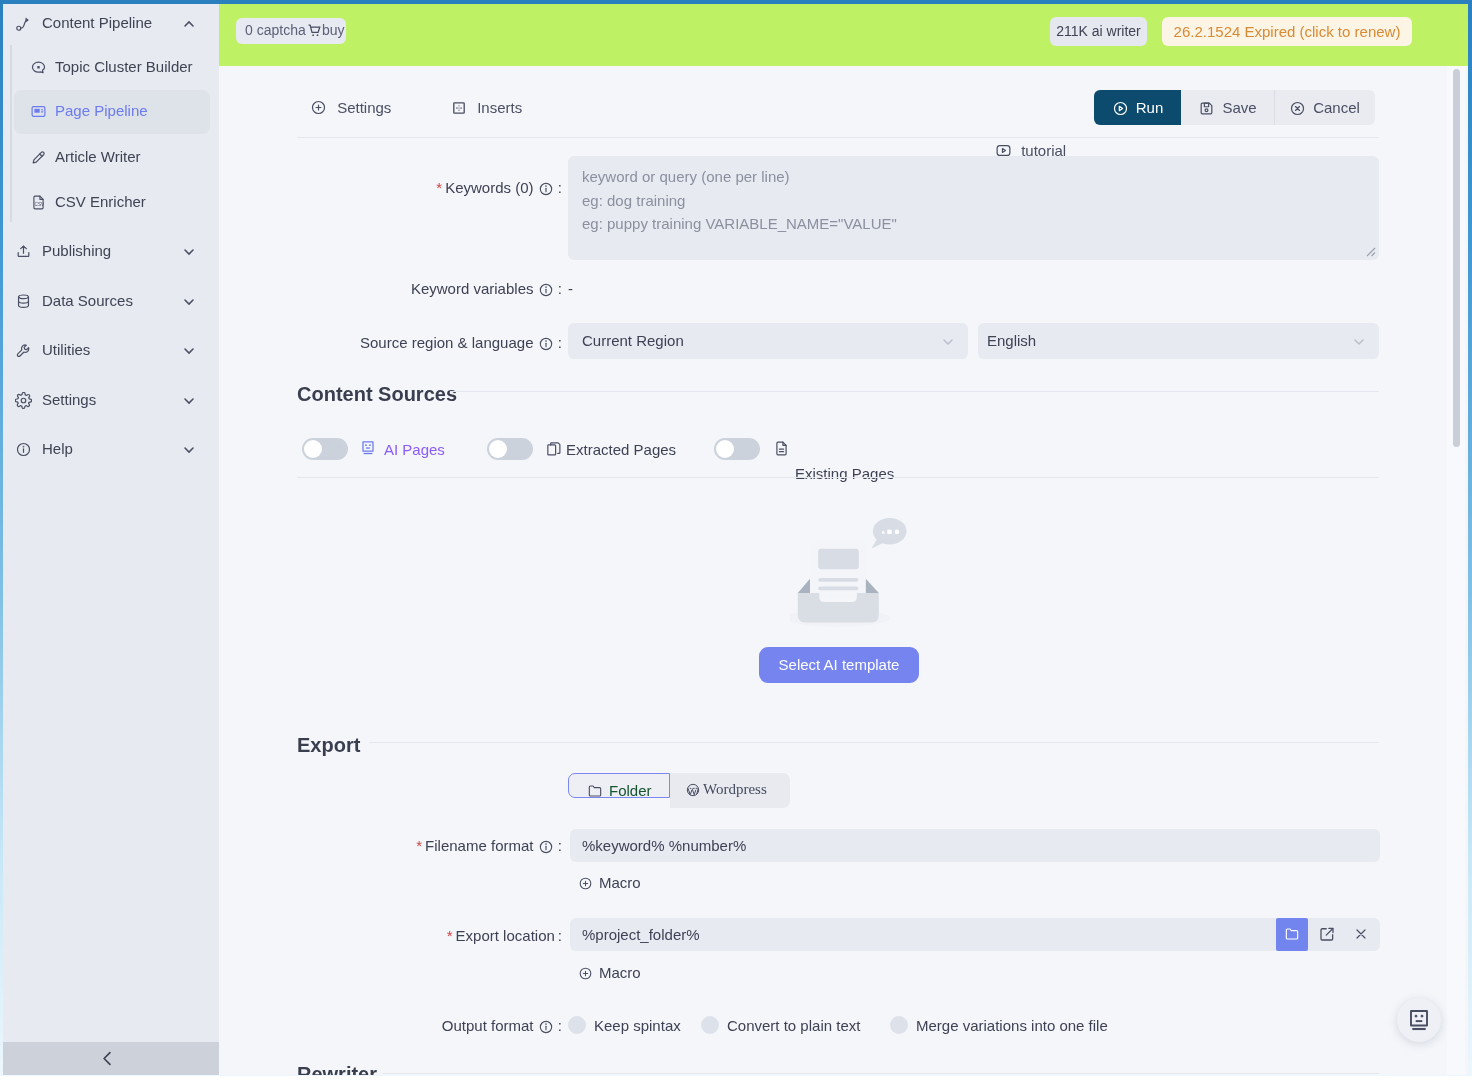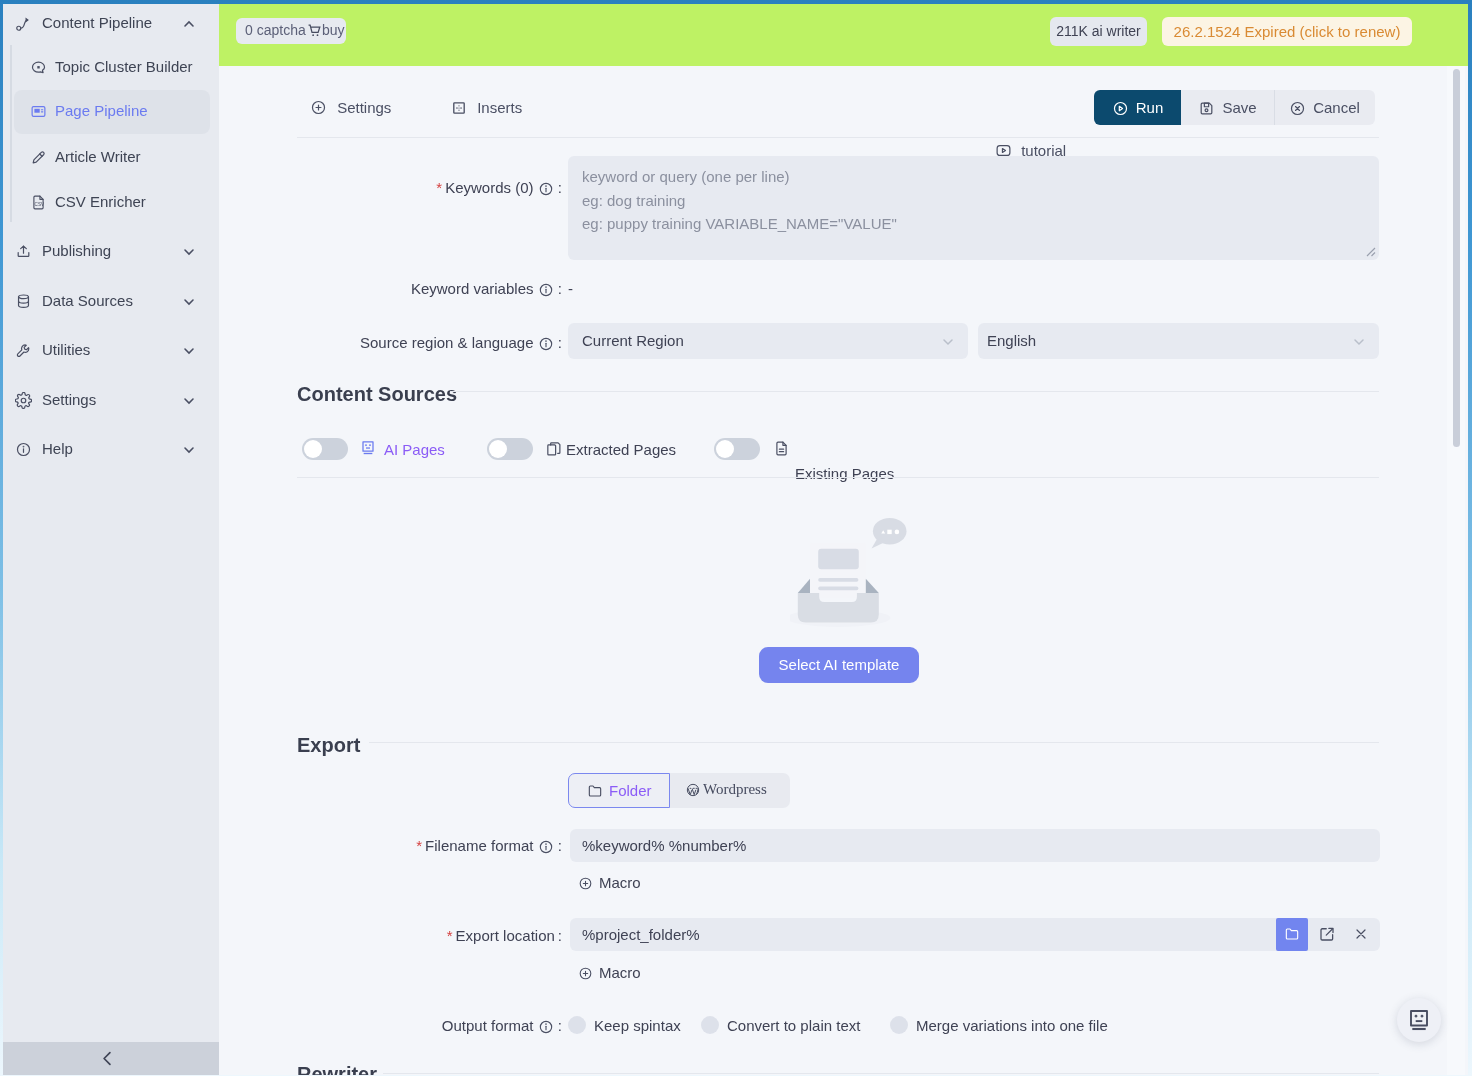--- a/index.html
+++ b/index.html
@@ -49,22 +49,22 @@
 .inp { position:absolute; background:#e7eaf1; border-radius:6px; font-size:15px; color:#3f4254; }
 .ph { color:#8b909f; }
 .sect { position:absolute; font-size:20px; font-weight:bold; color:#3a3f4f; }
 .tgl { position:absolute; width:46px; height:22px; border-radius:11px; background:#ccd2dc; }
 .tgl .knob { position:absolute; left:2px; top:2px; width:18px; height:18px; border-radius:50%; background:#fff; }
 .tlab { position:absolute; font-size:15px; color:#3f4254; }
 .radio { position:absolute; width:18px; height:18px; border-radius:50%; background:#dde1ea; }
 .rlab { position:absolute; font-size:15px; color:#3f4254; }
 #btnai { left:540px; top:581px; width:160px; height:36px; border-radius:9px; background:#7584ee;
   color:#fff; font-size:15px; text-align:center; line-height:36px; }
-#fbtn { left:349px; top:707px; width:102px; height:35px; background:#edeff5; border:1px solid #7b88ef;
-  border-radius:7px 0 0 7px; color:#8b5cf6; font-size:15px; z-index:2; }
+#fbtn { left:349px; top:707px; width:102px; height:25px; background:#edeff5; border:1px solid #7b88ef;
+  border-radius:7px 0 0 7px; color:#14532d; font-size:15px; z-index:2; }
 #wbtn { left:451px; top:707px; width:120px; height:35px; background:#e8eaf0;
   border-radius:0 7px 7px 0; color:#464b5f; font-size:15px;font-family:Liberation Serif, serif; }
 .macro { position:absolute; font-size:15px; color:#3f4254; }
 #scrolltrack { left:1228px; top:0px; width:18px; height:1009px; background:#f7f9fc; }
 #scrollthumb { left:1234px; top:3px; width:7px; height:378px; background:#c9ced9; border-radius:3.5px; }
 #floatbtn { left:1397px; top:998px; width:44px; height:44px; border-radius:50%; background:#eef0f6;
   box-shadow:0 2px 10px rgba(60,70,100,.18); }
 </style>
 </head>
 <body>

